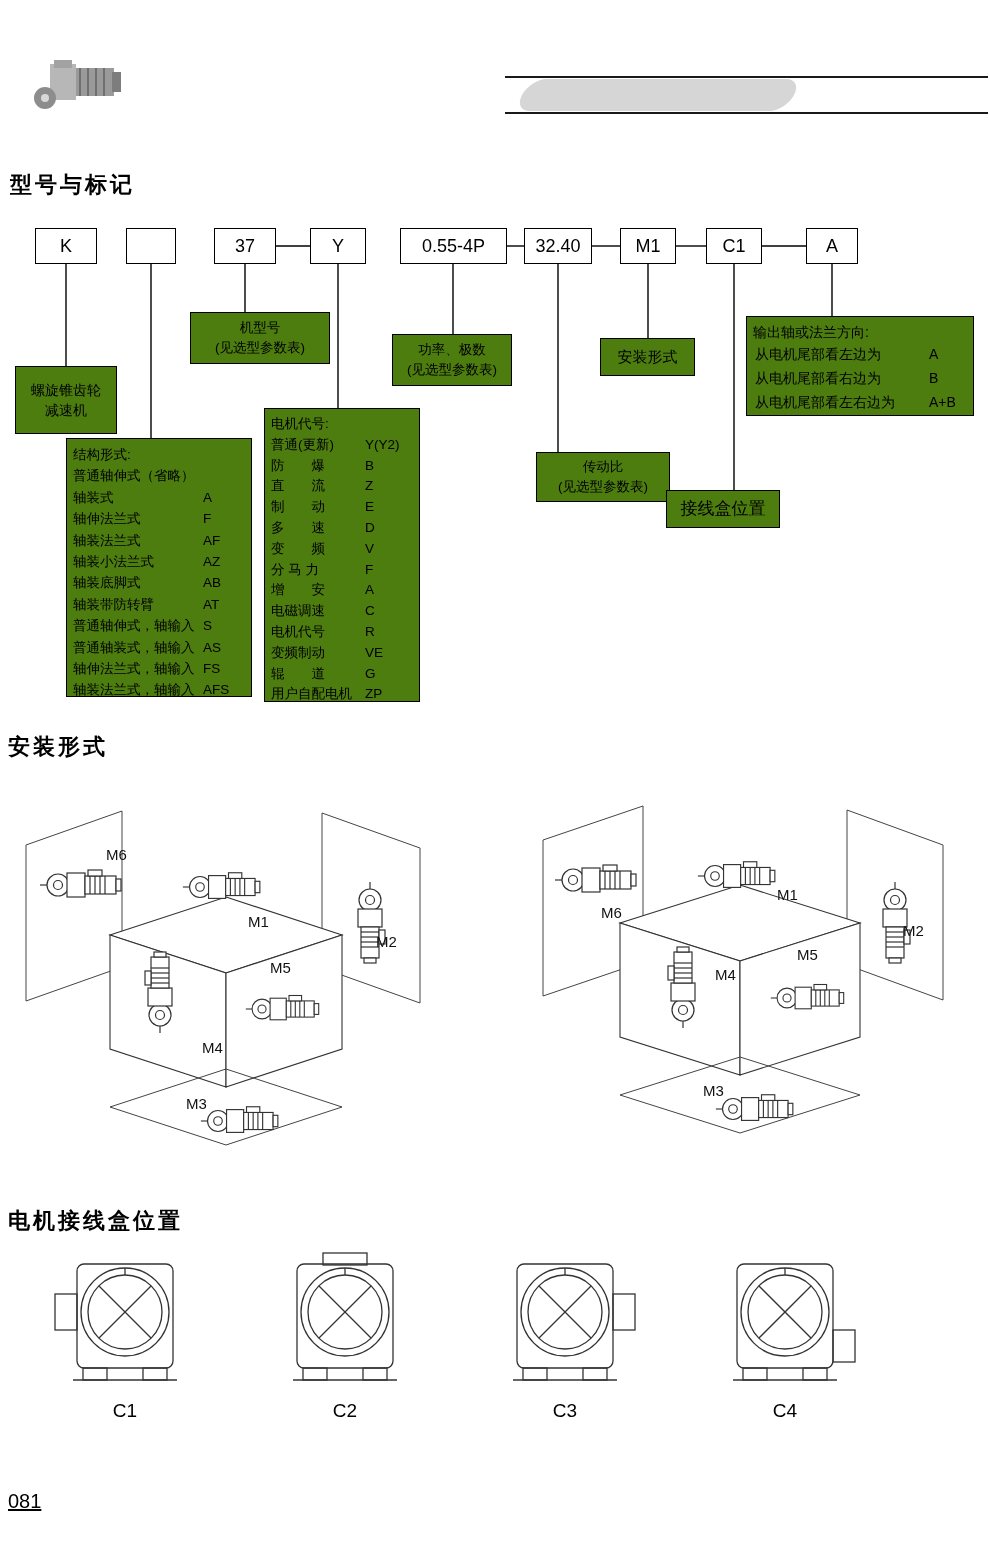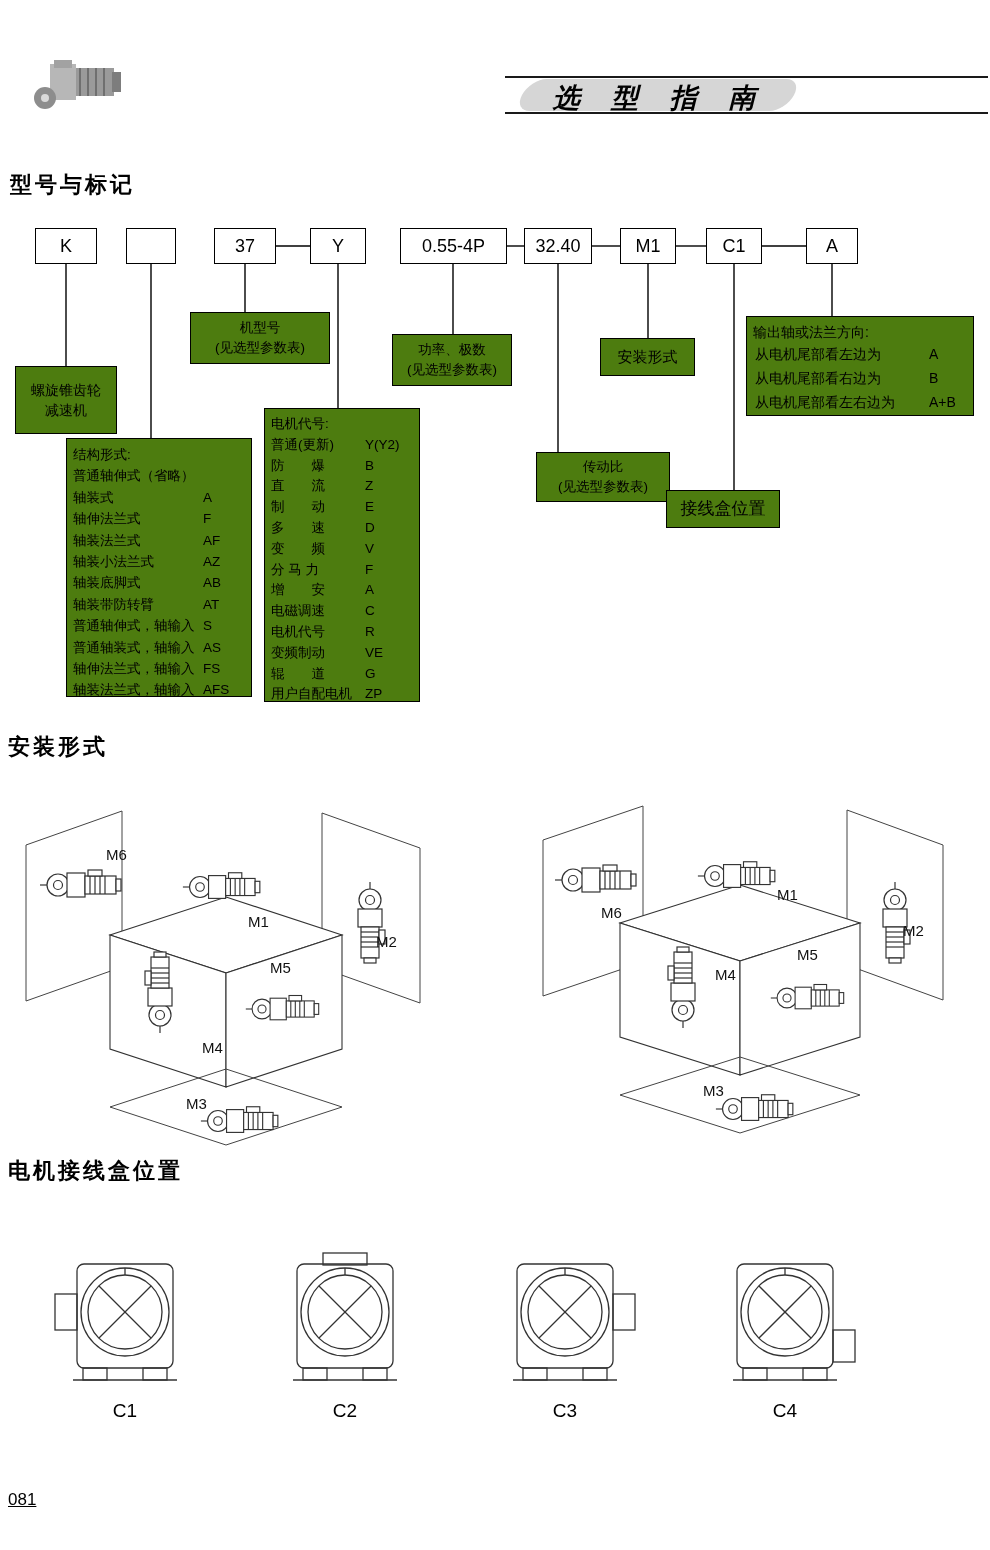--- a/index.html
+++ b/index.html
@@ -27,21 +27,21 @@
   .lrow .code { width:40px; text-align:left; flex:none; }
   .srow { line-height:21.4px; }
   .mrow { line-height:20.8px; }
   .orow { line-height:24px; padding:0 12px 0 8px; }
   .orow .ocode { width:32px; text-align:left; flex:none; }
 
   svg { display:block; }
   svg text { font-family:"Liberation Sans","DejaVu Sans",sans-serif; fill:#111; }
 
   .jlabel { position:absolute; width:160px; text-align:center; font-size:19px; }
-  .pageno { position:absolute; font-size:17px;text-decoration:underline; }
+  .pageno { position:absolute; font-size:20px;text-decoration:underline; }
 </style>
 </head>
 <body>
 
 <div class="page">
 
   <div class="abs" style="left:28px; top:52px;">
     <svg width="100" height="62" viewBox="0 0 100 62">
       <rect x="46" y="16" width="40" height="28" fill="#9a9a9a"></rect>
       <line x1="52" y1="16" x2="52" y2="44" stroke="#6f6f6f" stroke-width="2"></line>
@@ -51,21 +51,20 @@
       <rect x="84" y="20" width="9" height="20" fill="#7d7d7d"></rect>
       <rect x="22" y="12" width="26" height="36" fill="#b7b7b7"></rect>
       <rect x="26" y="8" width="18" height="8" fill="#a2a2a2"></rect>
       <circle cx="17" cy="46" r="11" fill="#8d8d8d"></circle>
       <circle cx="17" cy="46" r="4" fill="#d9d9d9"></circle>
     </svg>
   </div>
 
   <div class="hline" style="left:505px; top:76px; width:483px;"></div>
   <div class="capsule" style="left:522px; top:79px; width:272px; height:32px;"></div>
-  <div class="banner-title" style="left:520px; top:80px; width:280px;">选 型 指 南</div>
   <div class="hline" style="left:505px; top:112px; width:483px;"></div>
 
   <div class="sec-title" style="left:10px; top:170px;">型号与标记</div>
 
   <svg class="abs" style="left:0; top:0; pointer-events:none;" width="990" height="720">
     <g stroke="#000" stroke-width="1.4">
 
       <line x1="276" y1="246" x2="310" y2="246"></line>
       <line x1="507" y1="246" x2="524" y2="246"></line>
       <line x1="592" y1="246" x2="620" y2="246"></line>
@@ -321,21 +320,21 @@
     <g font-size="15">
       <text x="86" y="150">M6</text>
       <text x="262" y="132">M1</text>
       <text x="388" y="168">M2</text>
       <text x="282" y="192">M5</text>
       <text x="200" y="212">M4</text>
       <text x="188" y="328">M3</text>
     </g>
   </svg>
 
-  <div class="sec-title" style="left:8px; top:1156px;">电机接线盒位置</div>
+  <div class="sec-title" style="left:8px; top:1206px;">电机接线盒位置</div>
 
   <svg class="abs" style="left:45px; top:1252px;" width="160" height="150" viewBox="0 0 160 150">
     <use href="#mface"></use>
     <rect x="10" y="42" width="22" height="36" stroke="#333" fill="none" stroke-width="1.3"></rect>
   </svg>
   <svg class="abs" style="left:265px; top:1252px;" width="160" height="150" viewBox="0 0 160 150">
     <use href="#mface"></use>
     <rect x="58" y="1" width="44" height="12" stroke="#333" fill="none" stroke-width="1.3"></rect>
   </svg>
   <svg class="abs" style="left:485px; top:1252px;" width="160" height="150" viewBox="0 0 160 150">

